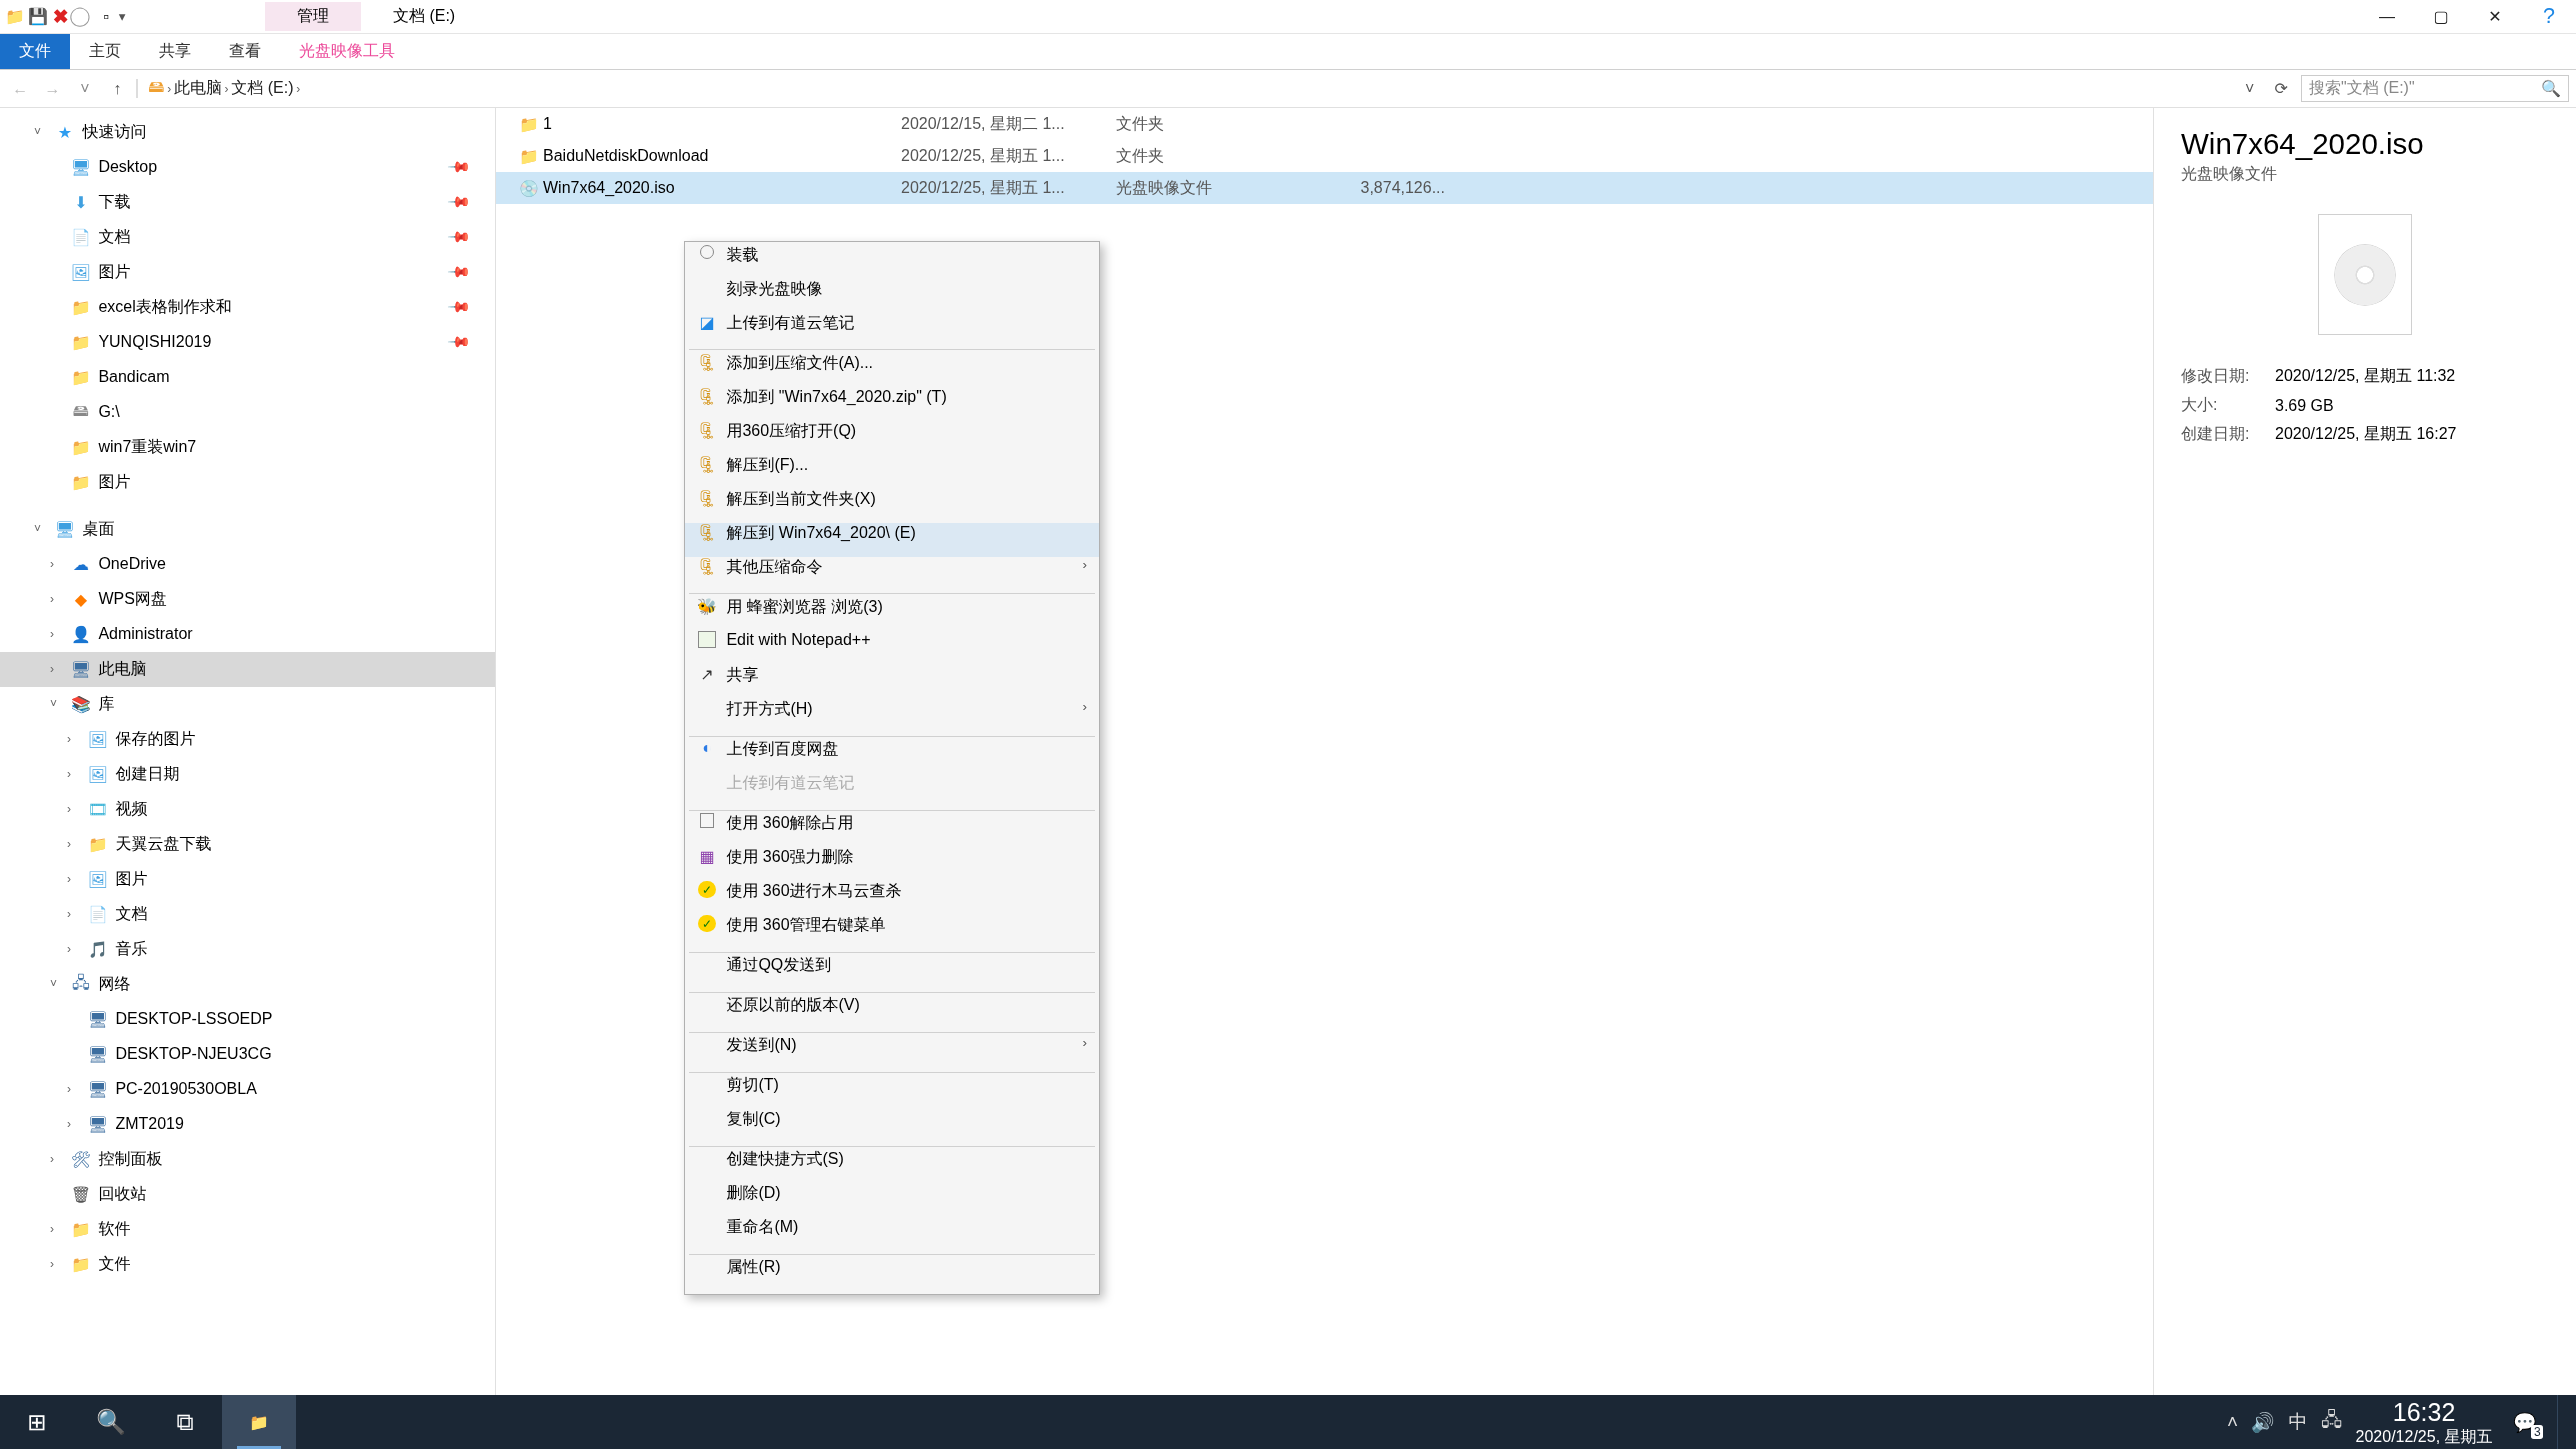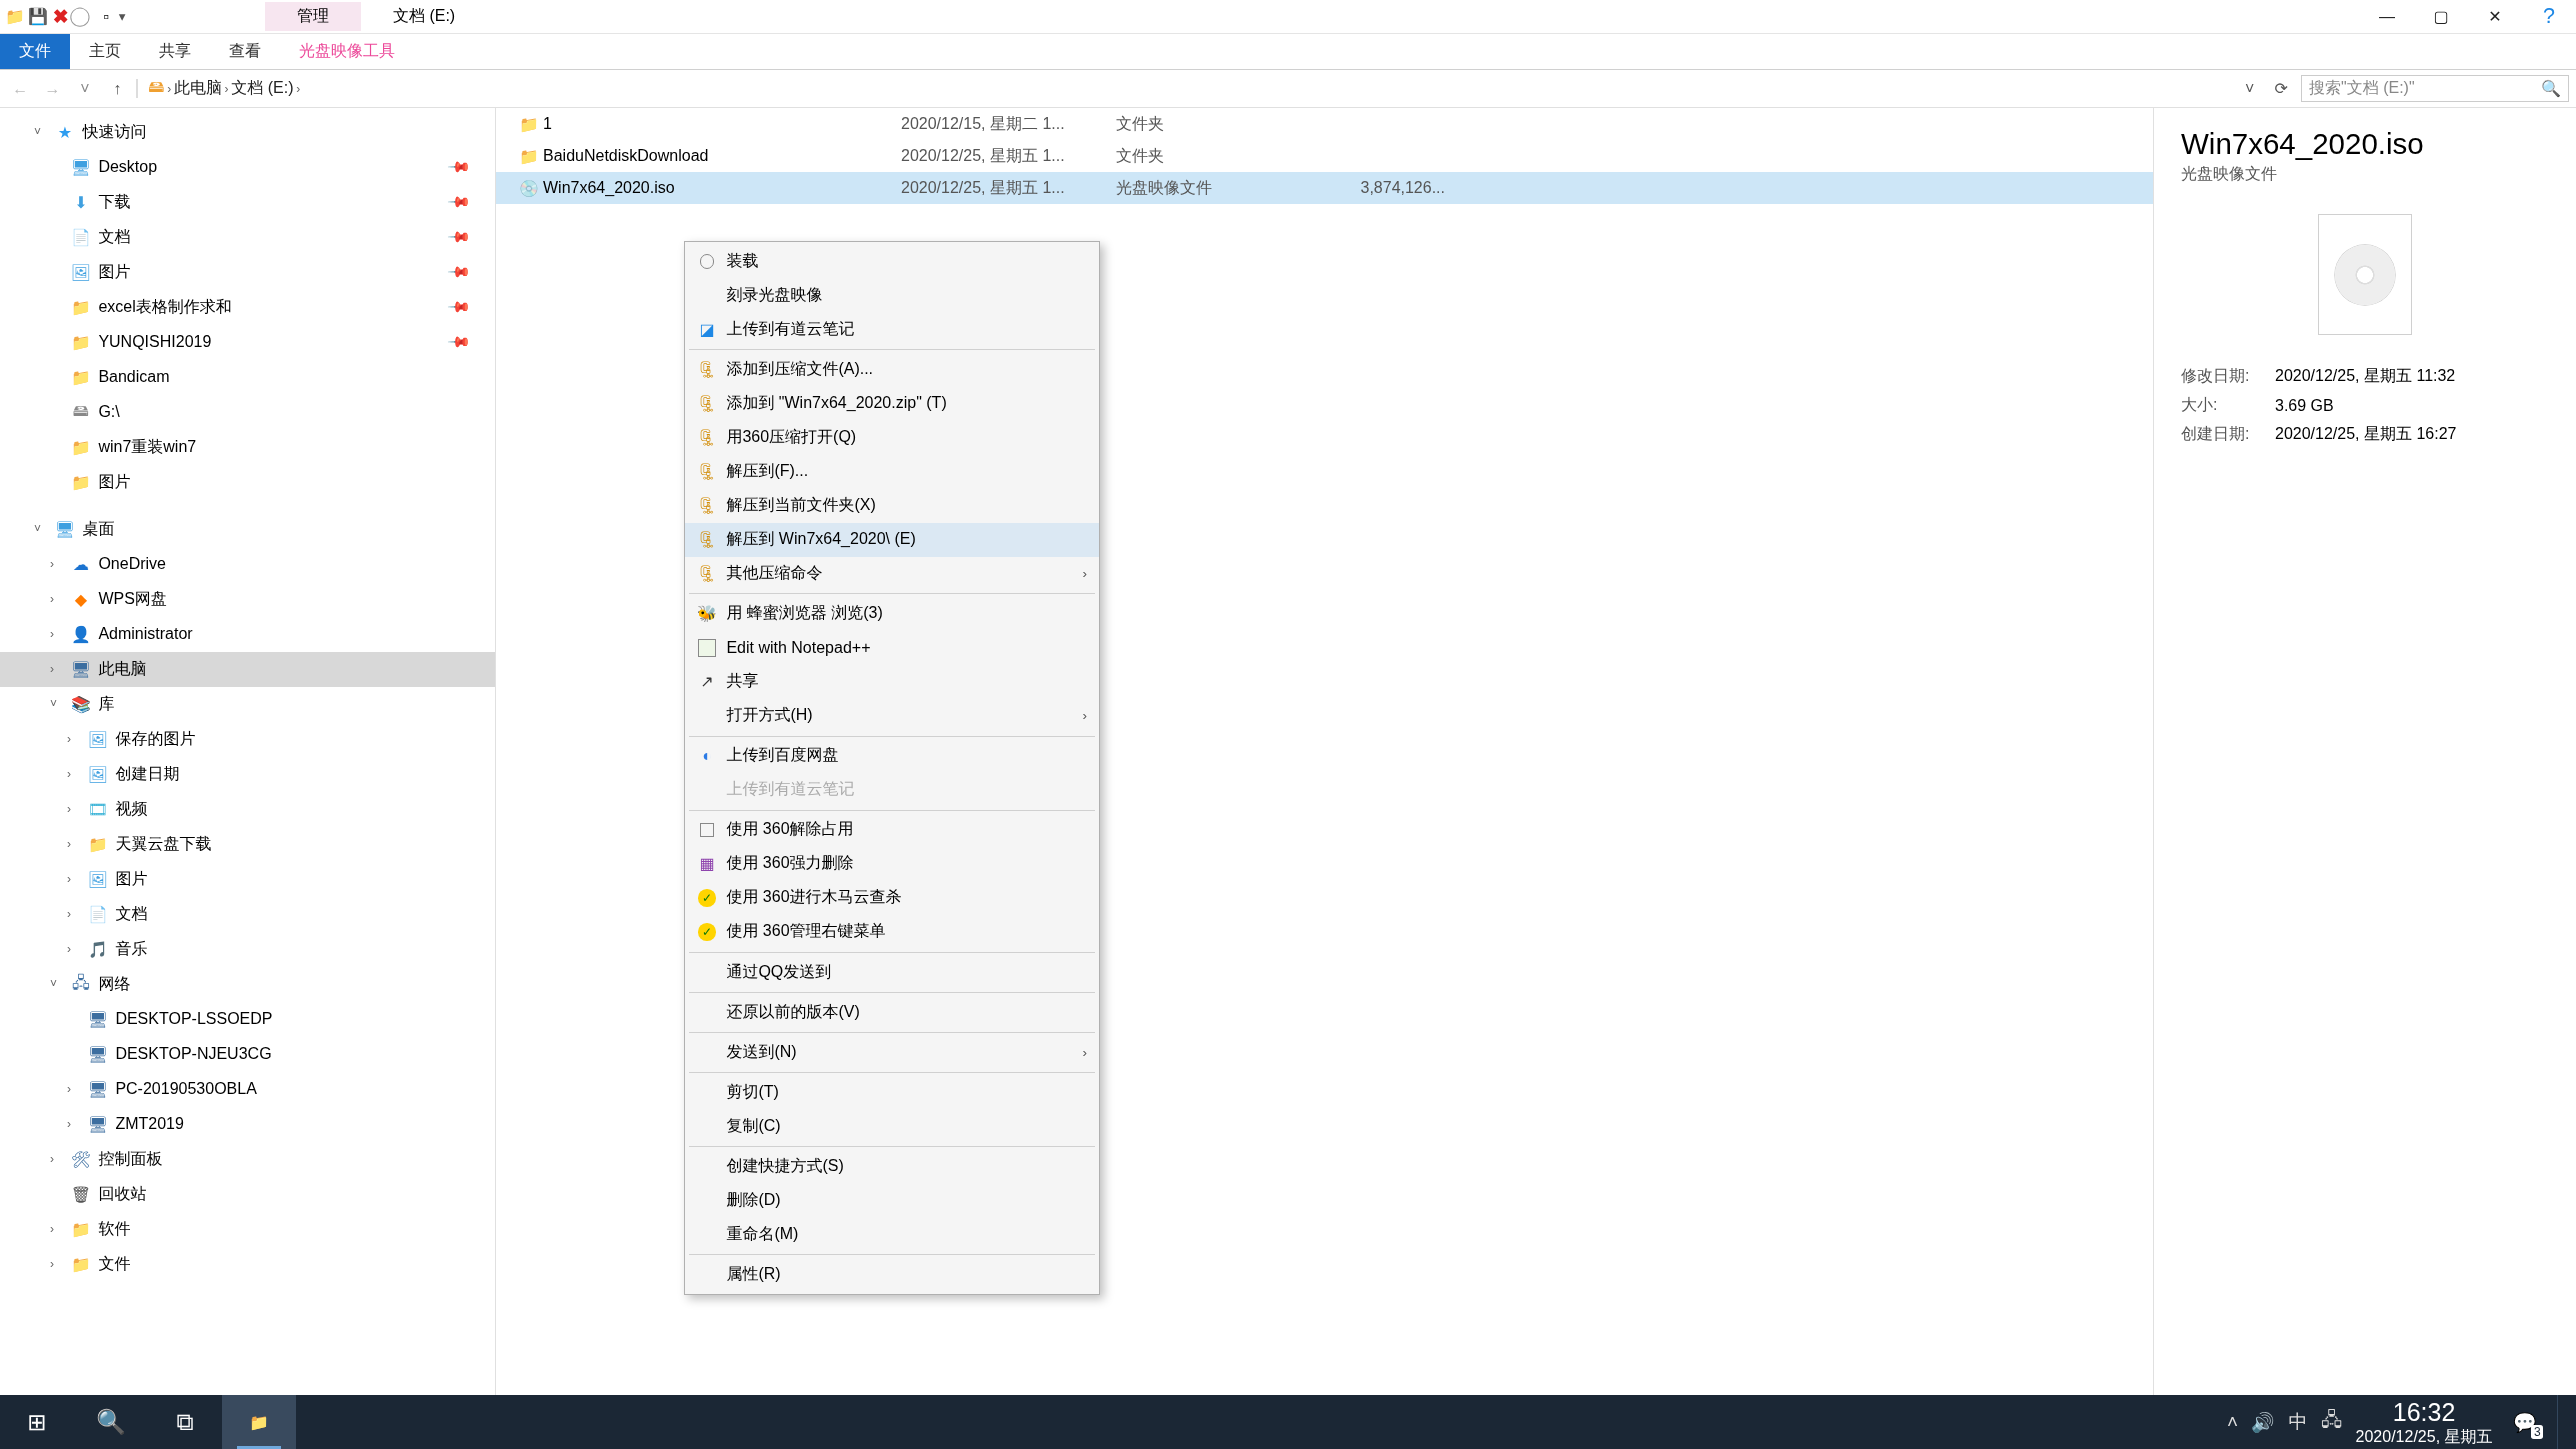--- a/index.html
+++ b/index.html
@@ -87,21 +87,21 @@
 .row .ricon { width: 24px; }
 .rfold { color: #f7c65d; }
 .riso  { color: #d0d0d0; }
 .row .rname { width: 358px; }
 .row .rdate { width: 215px; color: #555; }
 .row .rtype { width: 181px; color: #555; }
 .row .rsize { width: 148px; text-align: right; color: #555; }
 
 
 .ctxmenu { position: absolute; left: 684px; top: 241px; width: 416px; background: #f5f5f5; border: 0.7px solid #b0b0b0; box-shadow: 4px 4px 9.4px rgba(0,0,0,0.25); padding: 2.7px 0; }
-.ctx-row { display: flex; align-items: center; height: 34px; padding: 0 12px; gap: 9.4px; }
+.ctx-row { display: flex; height: 34px; padding: 0 12px; gap: 9.4px; }
 .ctx-row.hover { background: #dbe8f3; }
 .ctx-row.disabled { color: #aaa; }
 .ctx-ic { width: 20px; display: inline-flex; justify-content: center; }
 .ctx-label { flex: 1; }
 .ctx-sub { color: #555; font-size: 13.4px; }
 .ctx-sep { height: 0.7px; background: #d0d0d0; margin: 2.7px 4px; }
 .ic-cd    { color: #888; border: 1.3px solid #888; border-radius: 50%; width: 14.8px; height: 14.8px; }
 .ic-blue  { color: #1e88e5; }
 .ic-zip   { color: #d18a00; }
 .ic-360y  { background: #ffd400; color: #0a7a0a; border-radius: 50%; width: 17.4px; height: 17.4px; font-size: 12px; display: inline-flex; align-items: center; justify-content: center; }

